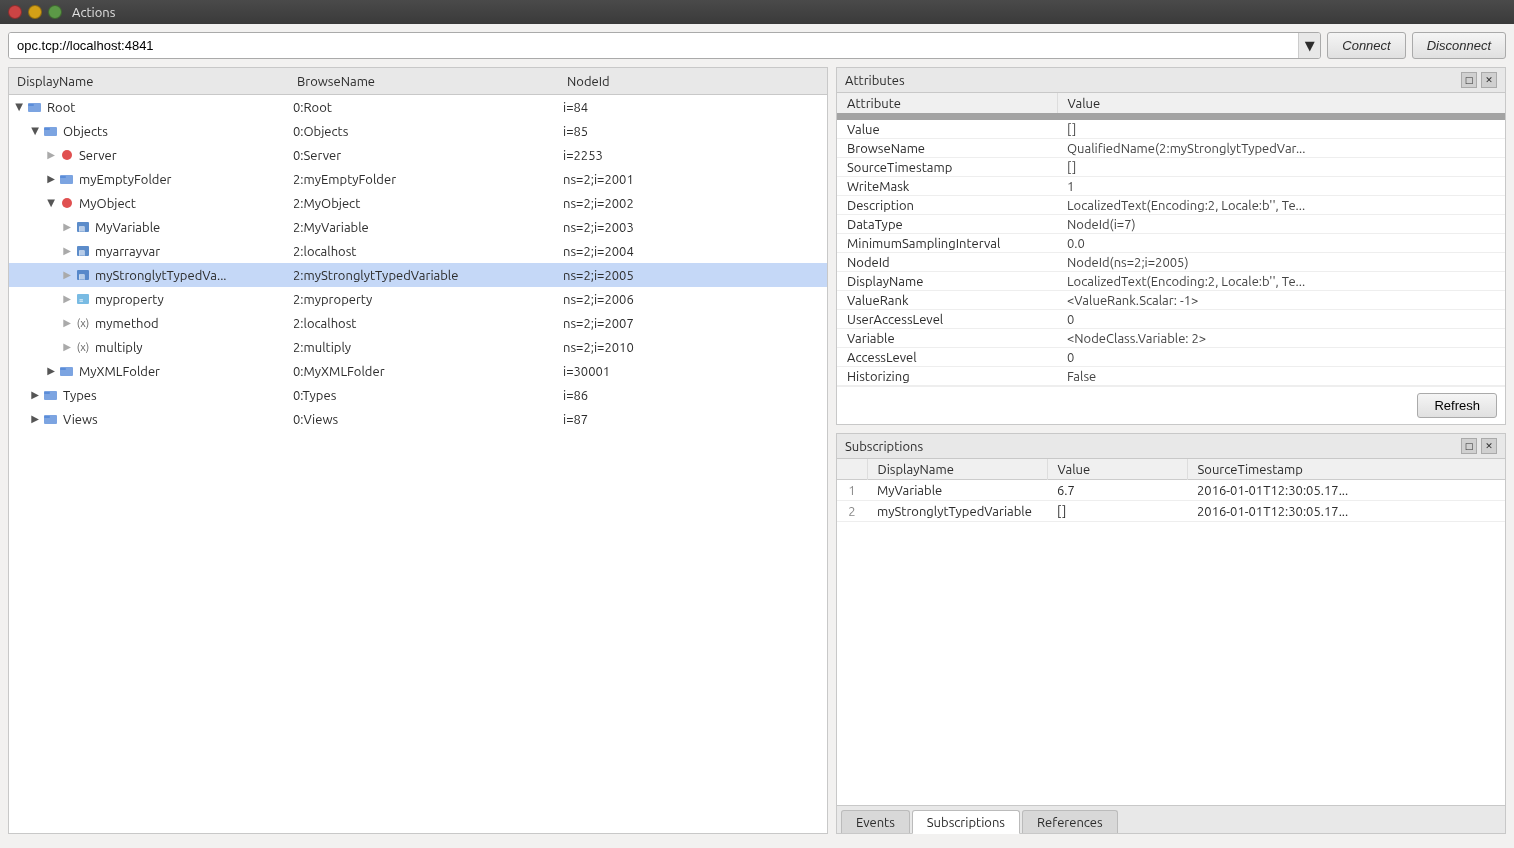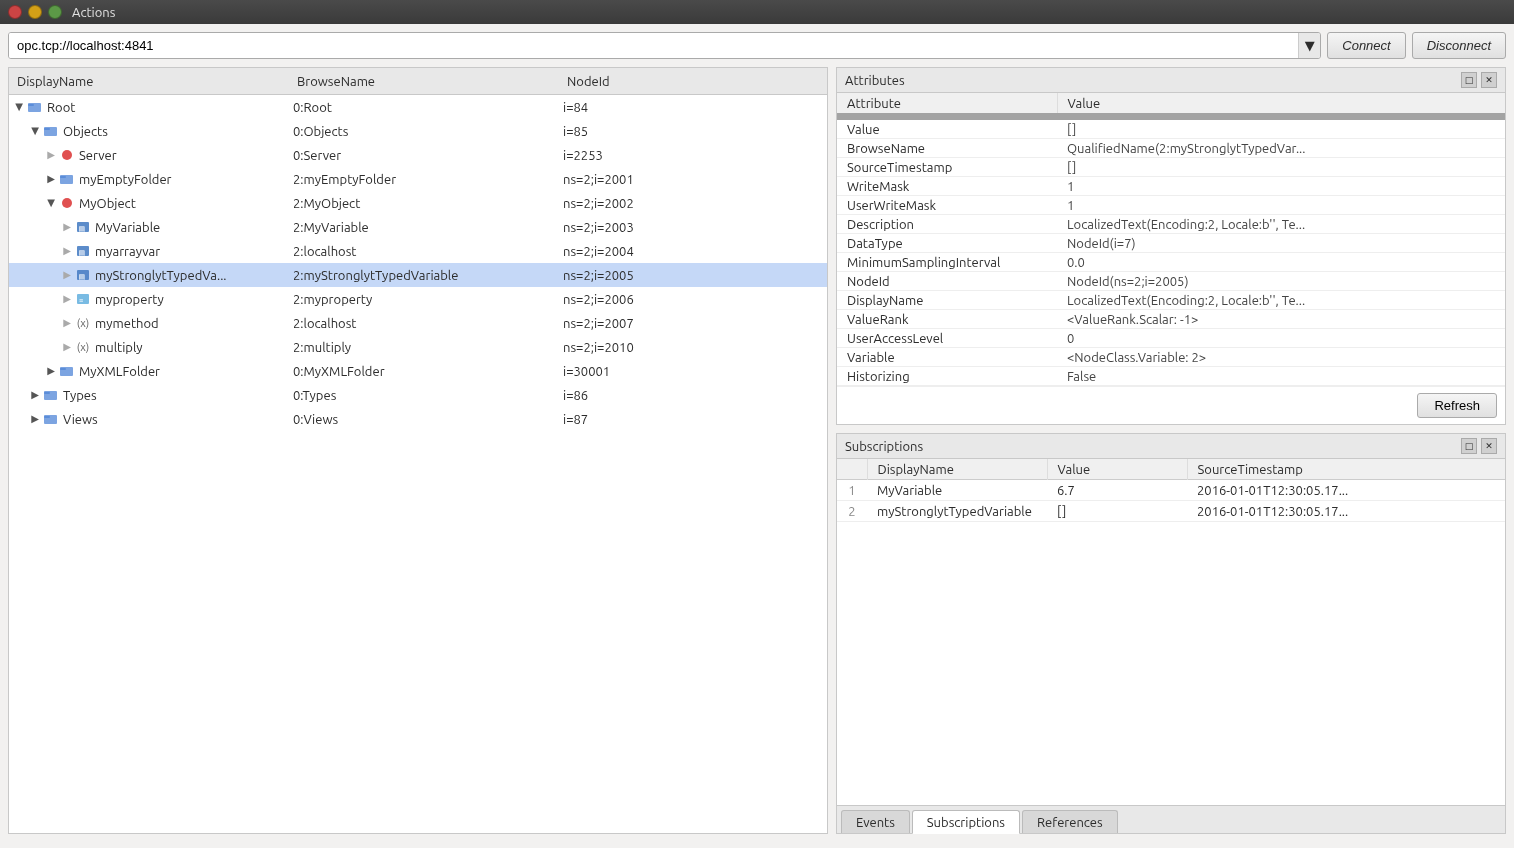--- a/index.html
+++ b/index.html
@@ -586,24 +586,20 @@
                 </tr>
                 <tr>
                   <td>SourceTimestamp</td>
                   <td>[]</td>
                 </tr>
                 <tr>
                   <td>WriteMask</td>
                   <td>1</td>
                 </tr>
                 <tr>
-                  <td>UserWriteMask</td>
-                  <td>1</td>
-                </tr>
-                <tr>
                   <td>Description</td>
                   <td>LocalizedText(Encoding:2, Locale:b'', Te...</td>
                 </tr>
                 <tr>
                   <td>DataType</td>
                   <td>NodeId(i=7)</td>
                 </tr>
                 <tr>
                   <td>MinimumSamplingInterval</td>
                   <td>0.0</td>
@@ -620,20 +616,24 @@
                   <td>ValueRank</td>
                   <td>&lt;ValueRank.Scalar: -1&gt;</td>
                 </tr>
                 <tr>
                   <td>UserAccessLevel</td>
                   <td>0</td>
                 </tr>
                 <tr>
                   <td>Variable</td>
                   <td>&lt;NodeClass.Variable: 2&gt;</td>
+                </tr>
+                <tr>
+                  <td>AccessLevel</td>
+                  <td>0</td>
                 </tr>
                 <tr>
                   <td>Historizing</td>
                   <td>False</td>
                 </tr>
               </tbody>
           </table>
         </div>
         <div class="refresh-btn-row">
           <button class="action-btn">Refresh</button>

